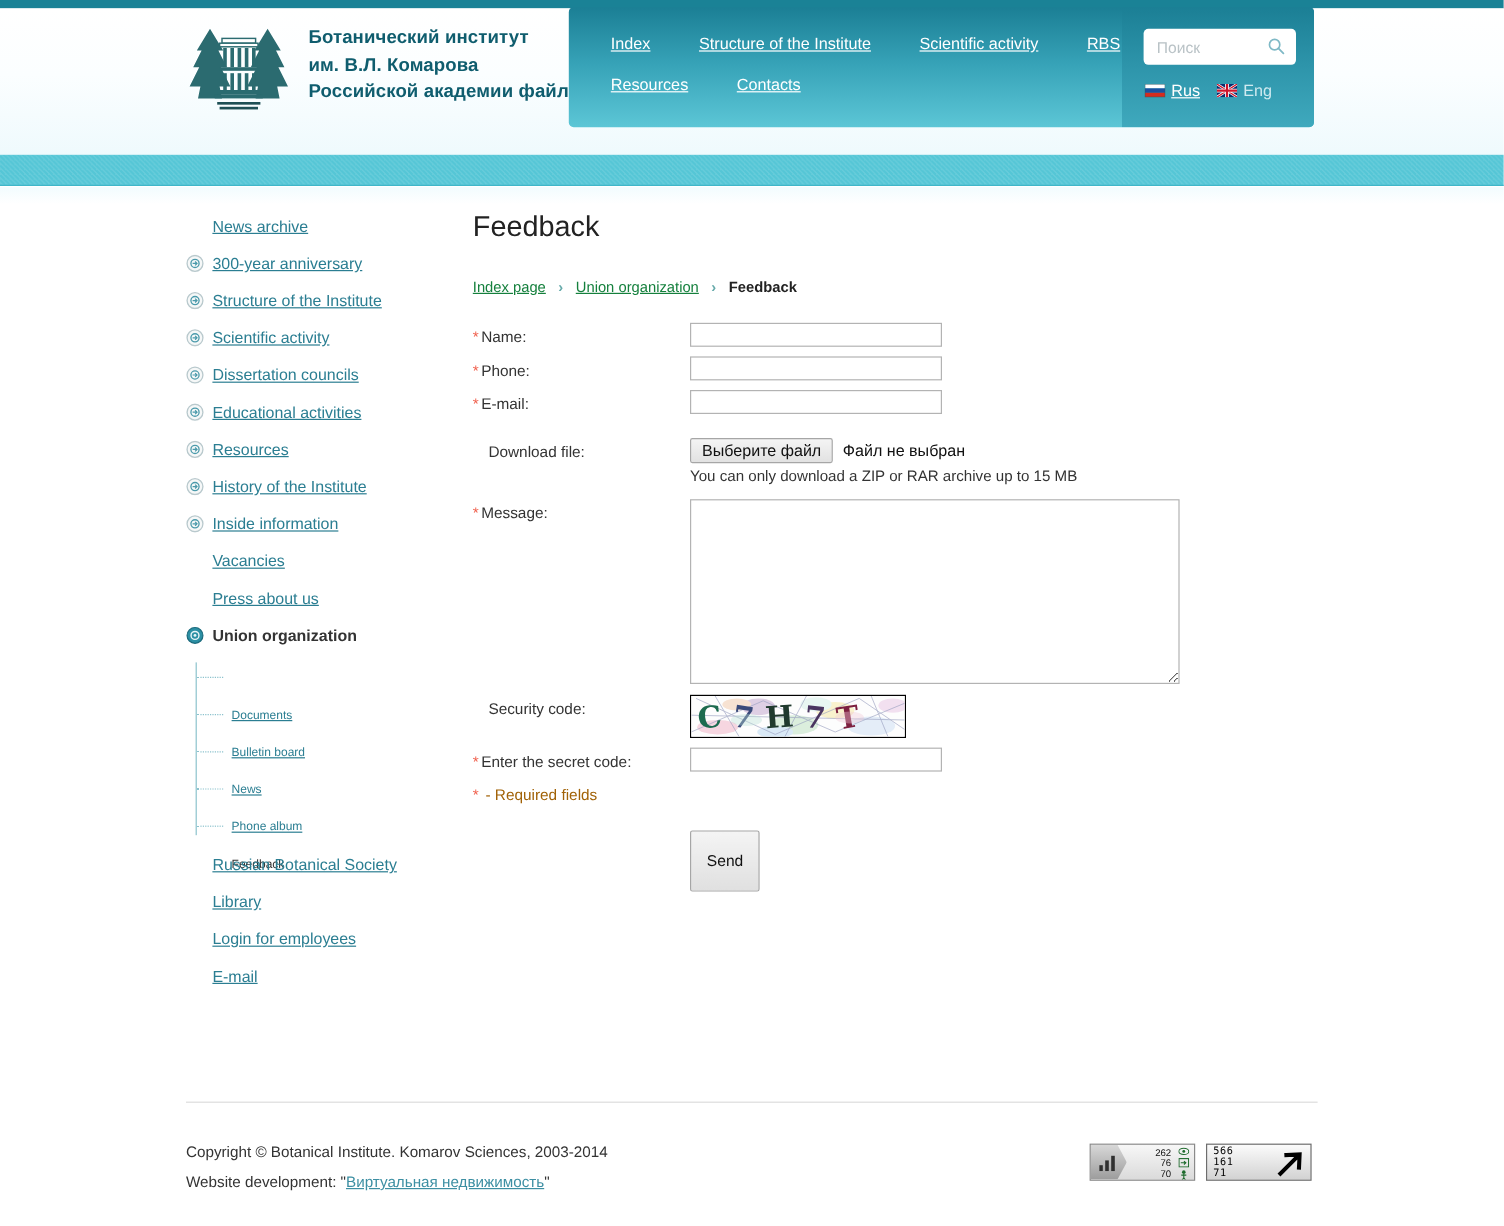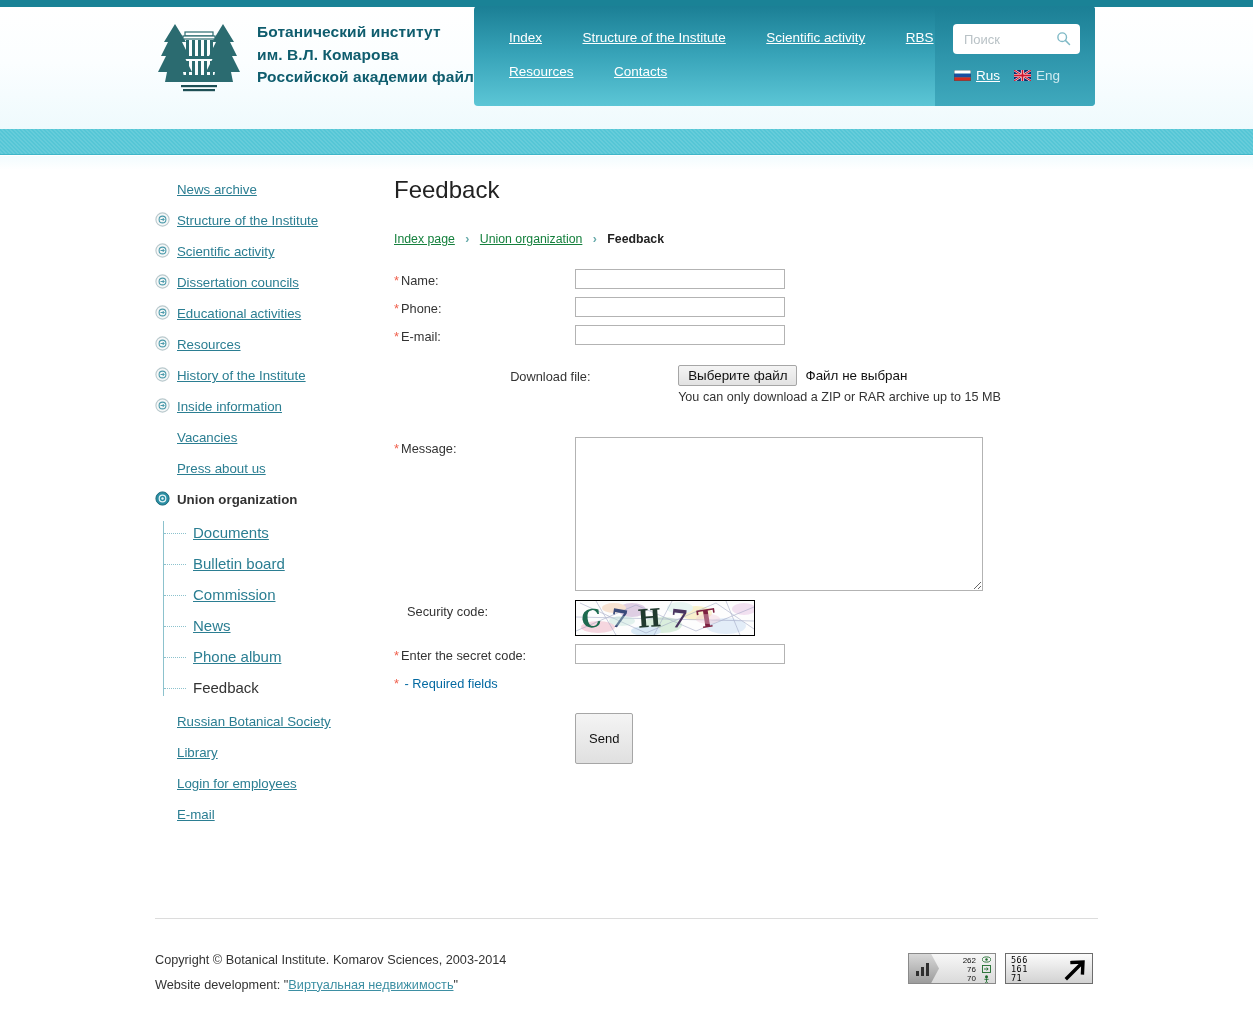--- a/index.html
+++ b/index.html
@@ -101,21 +101,21 @@
   .subtree { position: relative; margin: 0 0 0 8px; padding: 3px 0 2px 0; }
   .subtree .vline {
     position: absolute; left: 0px; top: 0px; width: 1px; bottom: 16px;
     background: #8cc2cd;
   }
   .sub-item { position: relative; height: 31px; }
   .sub-item .dots {
     position: absolute; left: 1px; top: 9px; width: 22px; height: 1px;
     border-top: 1px dotted #8cc2cd;
   }
-  .sub-item a, .sub-item span.cur { font-size: 15px; margin-left: 30px; display: inline-block; }
+  .sub-item a, .sub-item span.cur { font-size: 10px; margin-left: 30px; display: inline-block; margin-top: 36px; }
   .sub-item a { color: #2b7e92; }
   .sub-item span.cur { color: #333; }
 
   
   .main { position: absolute; left: 394px; top: 0px; width: 710px; }
   .page-title { font-size: 24px; color: #222; font-weight: normal; margin: 6px 0 0 0; }
   .crumbs { margin-top: 28px; font-size: 12.3px; color: #333; }
   .crumbs a { color: #15803d; }
   .crumbs .sep { color: #6aa; margin: 0 7px; font-weight: bold; }
   .crumbs .cur { font-weight: bold; color: #222; }
@@ -147,21 +147,21 @@
     background: #fdfdfd;
   }
   .captcha svg { display: block; }
 
   .sendbtn {
     font-family: "Liberation Sans", sans-serif; font-size: 13px;
     background: linear-gradient(to bottom,#f4f4f4,#e0e0e0);
     border: 1px solid #a6a6a6; border-radius: 2px; padding: 17px 13px; color: #111;
     cursor: pointer;
   }
-  .reqnote { font-size: 12.8px; color: #0369a1; }
+  .reqnote { font-size: 12.8px; color: #a16207; }
 
   
   .footer-rule {
     position: absolute; left: 155px; top: 748px; width: 943px; height: 1px; background: #dcdcdc;
   }
   .footer-text { position: absolute; left: 155px; top: 778px; font-size: 12.7px; color: #333; line-height: 1.95; }
   .footer-text a { color: #3d8fa3; }
   .counters { position: absolute; left: 908px; top: 783px; display: flex; gap: 9px; }
   .ctr1 {
     width: 88px; height: 31px; border: 1px solid #8a8a8a;
@@ -288,20 +288,28 @@
 </div>
 
 <div class="page">
 
   <nav class="sidebar">
 
     <div class="side-item">
       <a href="#" class="side-lbl noico">News archive</a>
     </div>
 
+    <div class="side-item">
+      <svg class="side-ico" viewBox="0 0 15 15">
+        <circle cx="7.5" cy="7.5" r="6.6" fill="#f6f8f8" stroke="#b9c9cd" stroke-width="1.1"></circle>
+        <circle cx="7.5" cy="7.5" r="3.4" fill="none" stroke="#4b9aab" stroke-width="1.1"></circle>
+        <path d="M5.5 7.5 L9 7.5 M7.6 5.9 L9.2 7.5 L7.6 9.1" fill="none" stroke="#4b9aab" stroke-width="1"></path>
+      </svg>
+      <a href="#" class="side-lbl">300-year anniversary</a>
+    </div>
 
     <div class="side-item">
       <svg class="side-ico" viewBox="0 0 15 15">
         <circle cx="7.5" cy="7.5" r="6.6" fill="#f6f8f8" stroke="#b9c9cd" stroke-width="1.1"></circle>
         <circle cx="7.5" cy="7.5" r="3.4" fill="none" stroke="#4b9aab" stroke-width="1.1"></circle>
         <path d="M5.5 7.5 L9 7.5 M7.6 5.9 L9.2 7.5 L7.6 9.1" fill="none" stroke="#4b9aab" stroke-width="1"></path>
       </svg>
       <a href="#" class="side-lbl">Structure of the Institute</a>
     </div>
 
@@ -379,24 +387,20 @@
     <div class="subtree">
       <div class="vline"></div>
 
       <div class="sub-item">
         <span class="dots"></span>
         <a href="#">Documents</a>
       </div>
       <div class="sub-item">
         <span class="dots"></span>
         <a href="#">Bulletin board</a>
-      </div>
-      <div class="sub-item">
-        <span class="dots"></span>
-        <a href="#">Commission</a>
       </div>
       <div class="sub-item">
         <span class="dots"></span>
         <a href="#">News</a>
       </div>
       <div class="sub-item">
         <span class="dots"></span>
         <a href="#">Phone album</a>
       </div>
       <div class="sub-item">
@@ -446,34 +450,34 @@
         <input class="ftext" type="text" value="" style="">
       </div>
 
       <div class="frow">
         <div class="flabel">
           <span class="req">*</span><span>E-mail:</span>
         </div>
         <input class="ftext" type="text" value="" style="">
       </div>
 
-      <div class="frow" style="margin-top:20px;justify-content:center;">
+      <div class="frow" style="margin-top:20px;">
         <div class="flabel nostar">
           <span>Download file:</span>
         </div>
         <div>
           <span style="display:flex;align-items:center;">
             <button type="button" class="filebtn">Выберите файл</button>
             <span class="fileno">Файл не выбран</span>
           </span>
           <div class="filehint">You can only download a ZIP or RAR archive up to 15 MB</div>
         </div>
       </div>
 
-      <div class="frow" style="margin-top:33px;">
+      <div class="frow" style="margin-top:12px;">
         <div class="flabel">
           <span class="req">*</span><span>Message:</span>
         </div>
         <textarea class="farea" style=""></textarea>
       </div>
 
       <div class="frow" style="margin-top:9px;">
         <div class="flabel nostar">
           <span>Security code:</span>
         </div>

